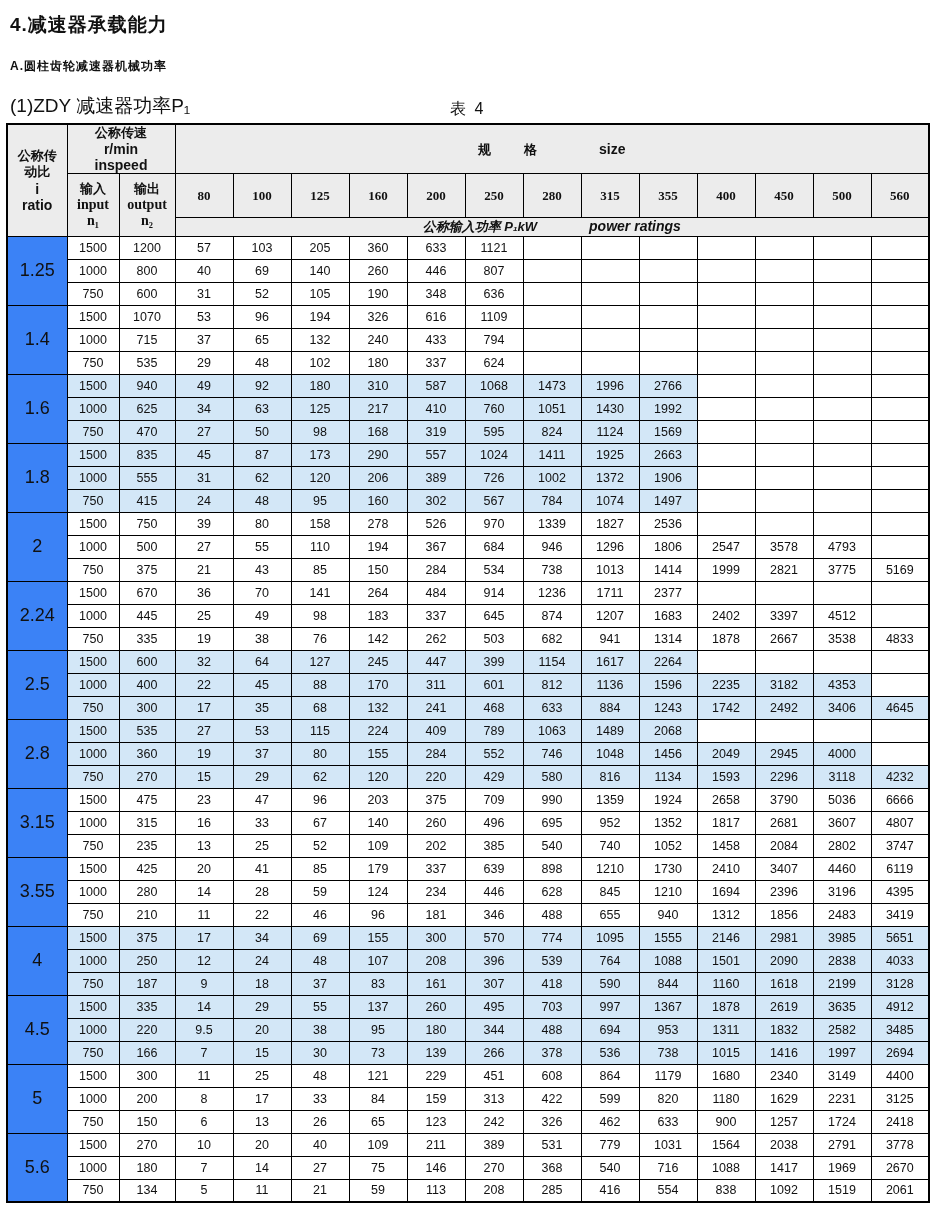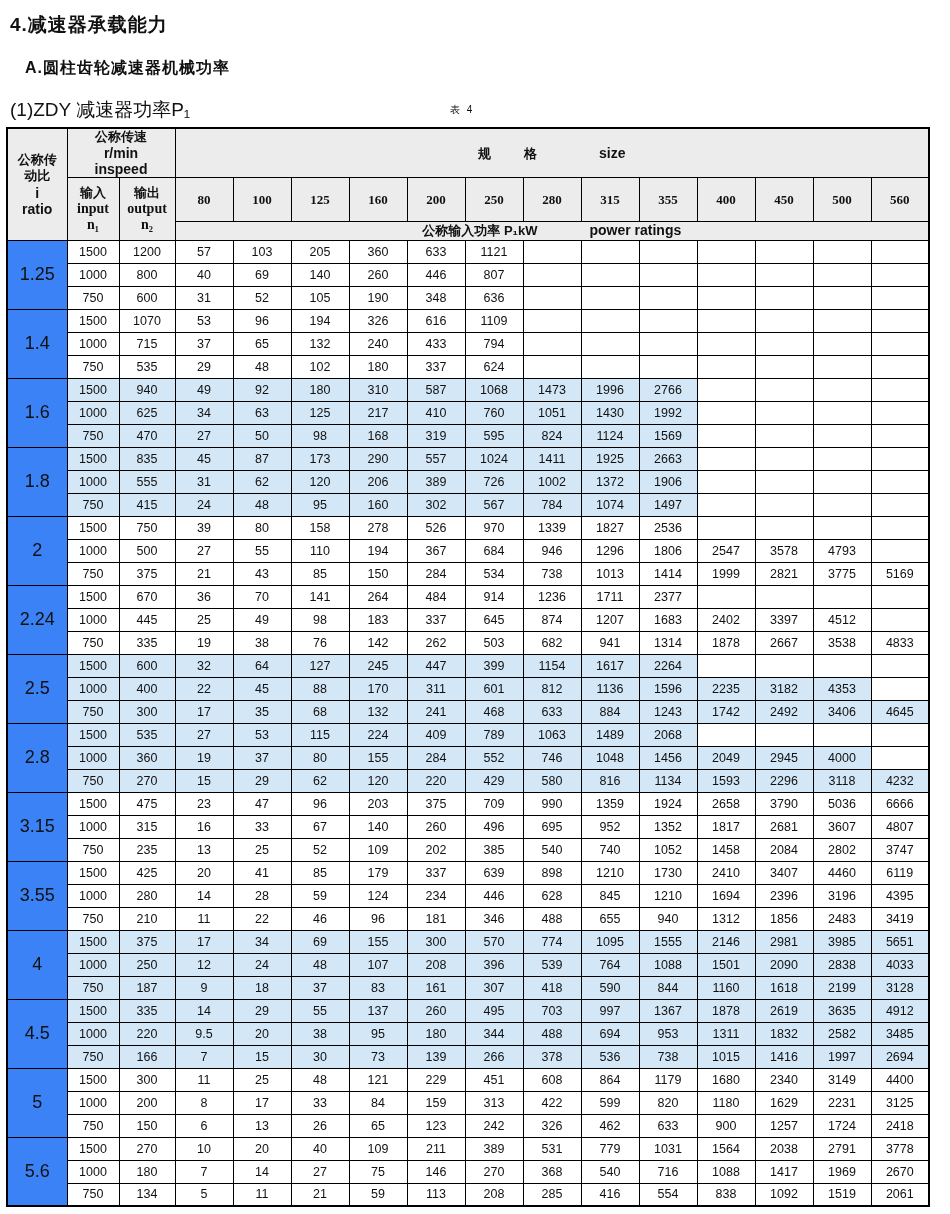--- a/index.html
+++ b/index.html
@@ -5,40 +5,40 @@
   * { box-sizing: border-box; }
   html,body { margin:0; padding:0; }
   body {
     width:950px; height:1214px; overflow:hidden;
     background:#ffffff; color:#111;
     font-family:"Liberation Sans", sans-serif;
   }
   .page { padding:8px 14px 0 6px; }
 
   .t1 { font-size:19px; font-weight:bold; margin:4px 0 0 4px; letter-spacing:1px; }
-  .t2 { font-size:16px; font-weight:bold; margin:20px 0 0 19px; letter-spacing:1px; }
+  .t2 { font-size:12px; font-weight:bold; margin:20px 0 0 4px; letter-spacing:1px; }
   .t3row { position:relative; margin:18px 0 6px 4px; height:24px; }
   .t3 { font-size:19px; }
-  .tlabel { position:absolute; left:440px; top:6px; font-size:10px; letter-spacing:2px; }
+  .tlabel { position:absolute; left:440px; top:6px; font-size:16px; letter-spacing:2px; }
 
   table.main {
     border-collapse:collapse; table-layout:fixed;
     width:922px; border:2px solid #000;
   }
   th, td {
     border:1px solid #000; text-align:center; vertical-align:middle;
     padding:0; overflow:hidden; white-space:nowrap;
   }
   thead th { background:#ececec; font-weight:normal; }
   .zh  { font-size:13px; font-weight:bold; line-height:1.25; }
   .en  { font-size:14px; font-weight:bold; line-height:1.15; }
   .sizehead { font-size:13px; font-weight:bold; }
   .hrow1 th { height:30px; }
   .hrow2 th { height:44px;font-family:Liberation Serif, serif; }
-  .hrow3 th { height:18px; }
+  .hrow3 th { height:18px;font-style:italic; }
   .pair { display:flex; justify-content:center; align-items:baseline; gap:52px; }
 
   tbody td { font-size:12.5px; height:23px; background:#fff; }
   td.gray  { background:#3b82f6; font-size:18px; }
   td.hl    { background:#d3e7f7; }
 </style>
 </head>
 <body>
 
 <div class="page">

